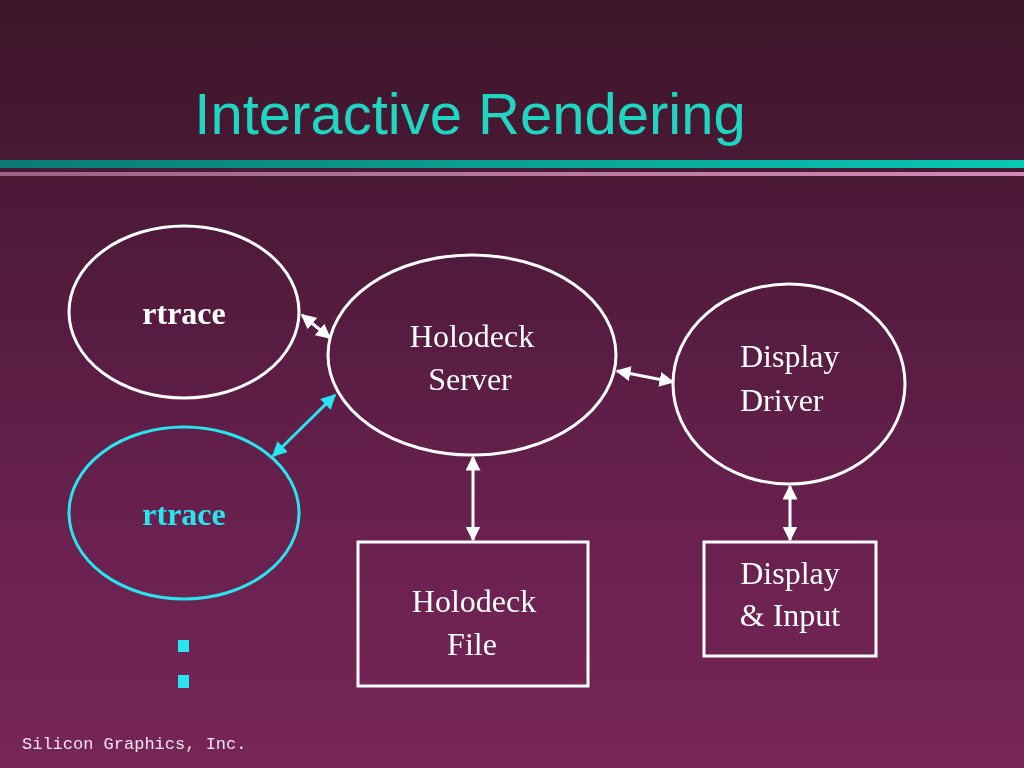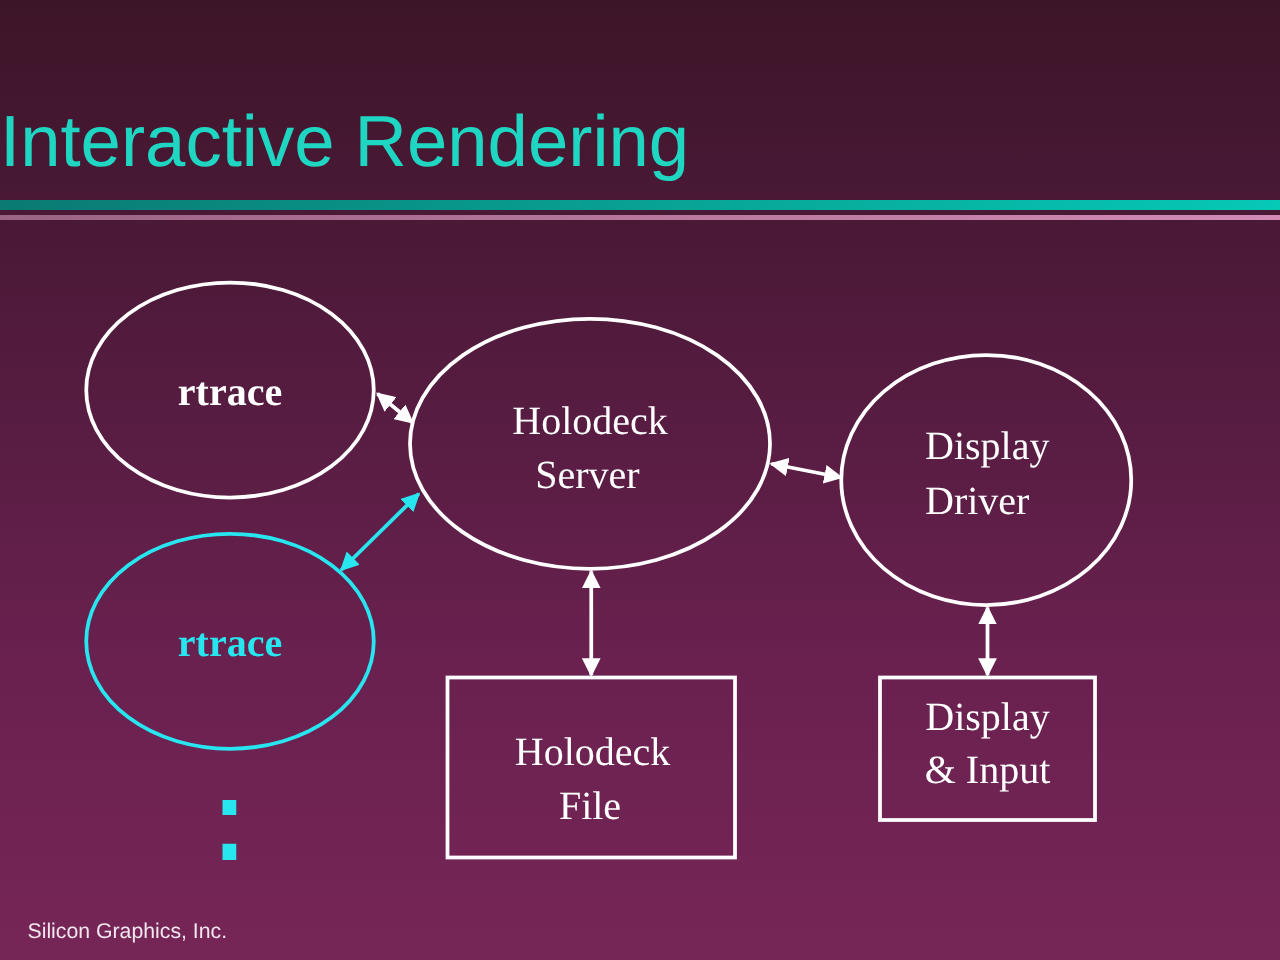--- a/index.html
+++ b/index.html
@@ -2,38 +2,38 @@
 <html><head>
 <meta charset="utf-8">
 <style>
   html, body { margin:0; padding:0; }
   body {
     width:1024px; height:768px; overflow:hidden; position:relative;
     background: linear-gradient(to bottom, #3d1528 0%, #4e1a3a 30%, #6a2150 70%, #762656 100%);
     font-family: "Liberation Serif", serif;
   }
   .title {
-    position:absolute; left:0; width:940px; top:80px; text-align:left;
+    position:absolute; left:0; width:940px; top:80px; text-align:center;
     font-family:"Liberation Sans", sans-serif; font-size:58px; color:#1fd6c2;
   }
   .rule1 {
     position:absolute; left:0; top:160px; width:1024px; height:8px;
     background: linear-gradient(to right, #0a7a72, #06c9b6);
   }
   .rule2 {
     position:absolute; left:0; top:172px; width:1024px; height:4px;
     background: linear-gradient(to right, #9b6384, #d38bb5);
   }
   svg.diagram { position:absolute; left:0; top:0; }
   .lbl { font-family:"Liberation Serif", serif; font-size:32px; fill:#ffffff; }
   .lbl-bold { font-weight:bold; }
   .cyan { fill:#28e6f0; }
   .footer {
     position:absolute; left:22px; top:735px;
-    font-family:Liberation Sans, sans-serif; font-size:17px; color:#f2e6ef;
+    font-family:Liberation Mono, monospace; font-size:17px; color:#f2e6ef;
   }
 </style>
 </head>
 <body>
 
 <div class="title">Interactive Rendering</div>
 <div class="rule1"></div>
 <div class="rule2"></div>
 
 <svg class="diagram" width="1024" height="768">

